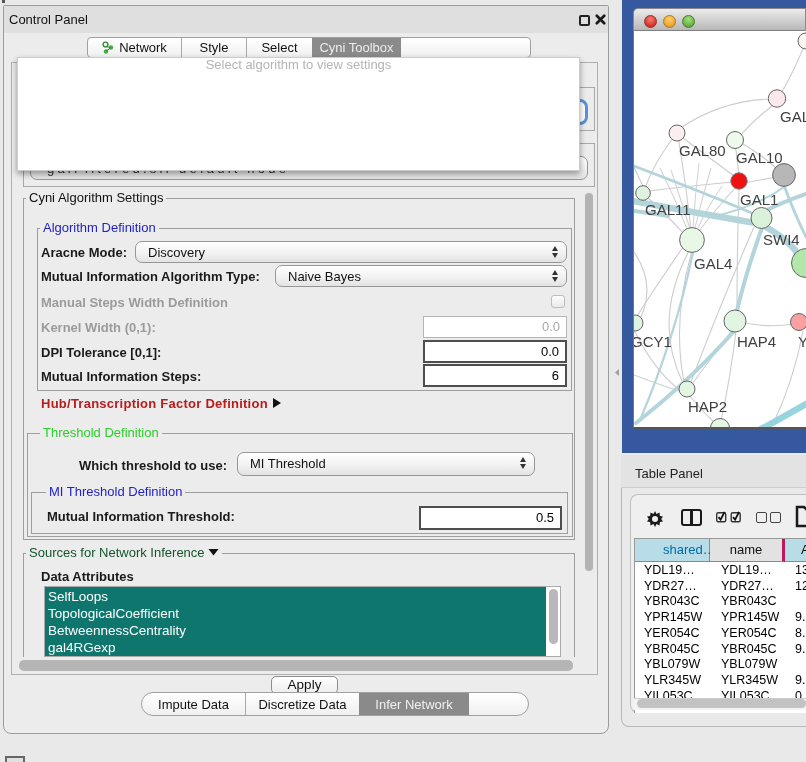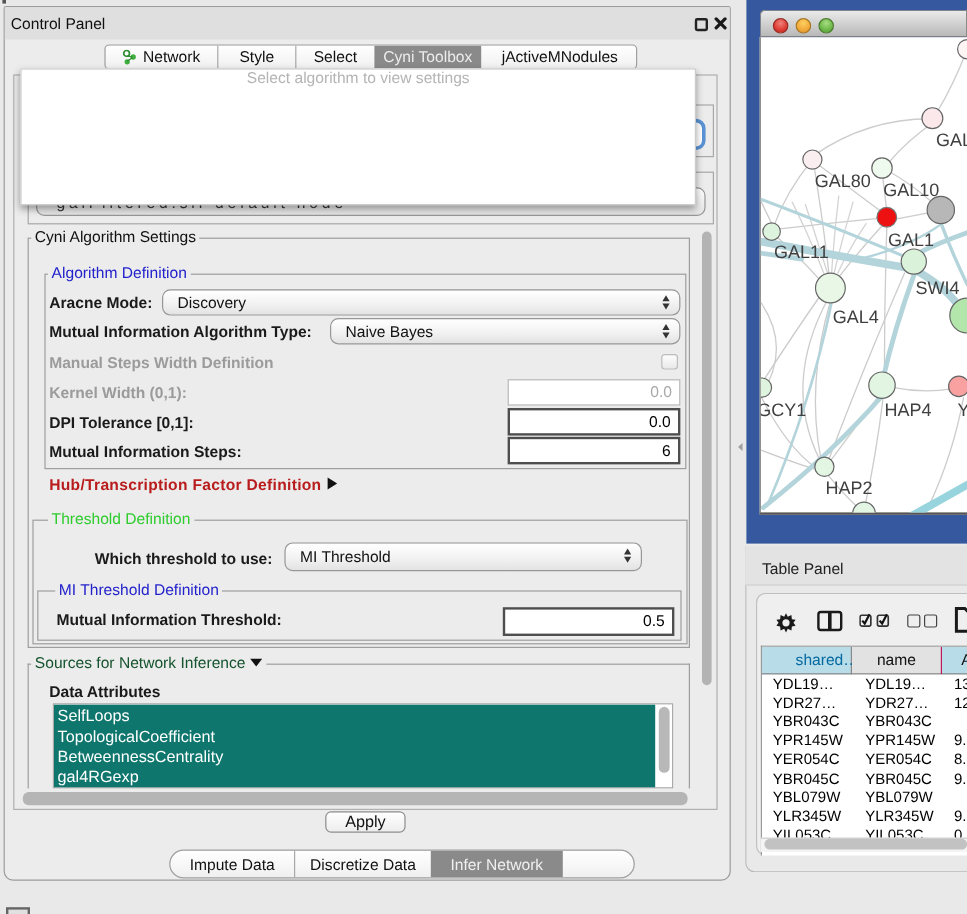--- a/index.html
+++ b/index.html
@@ -31,21 +31,20 @@
         <circle cx="3.5" cy="3.5" r="2.4" fill="#fff" stroke="#2e8b2e" stroke-width="1.4"></circle>
         <circle cx="9" cy="6.5" r="2.2" fill="#3faf3f"></circle>
         <circle cx="4" cy="10.5" r="2.2" fill="#3faf3f"></circle>
         <path d="M4.5 5.5 L8 6.5 M4 10 L8.5 7" stroke="#2e8b2e" stroke-width="1"></path>
       </svg>Network</div>
   <div class="segdiv" style="left:93px"></div>
   <div class="seg" style="left:94px;width:64px">Style</div>
   <div class="segdiv" style="left:158px"></div>
   <div class="seg" style="left:159px;width:65px">Select</div>
   <div class="seg" style="left:224px;width:89px;background:#8a8a8a;color:#ececec">Cyni Toolbox</div>
-  <div class="seg" style="left:313px;width:131px">jActiveMNodules</div>
 </div>
 
 <div class="abs" style="left:11px;top:62px;width:587px;height:613px;border:1px solid #b0b0b0;box-sizing:border-box;background:#ececec"></div>
 
 <div class="abs" style="left:23px;top:87px;width:572px;height:44px;border:1px solid #a8a8a8;box-sizing:border-box"></div>
 <div class="abs" style="left:176px;top:99px;width:412px;height:26px;border:3px solid #5a93d4;border-radius:8px;background:#fff;box-sizing:border-box"></div>
 <div class="abs" style="left:23px;top:143px;width:572px;height:44px;border:1px solid #a8a8a8;box-sizing:border-box"></div>
 <div class="abs" style="left:30px;top:156px;width:558px;height:24px;border:1px solid #979797;border-radius:7px;background:linear-gradient(#ffffff,#e3e3e3);box-sizing:border-box"></div>
 <div class="abs" style="left:47px;top:161px;font-size:13px;color:#333;letter-spacing:3.2px">galFiltered.sif default node</div>
 
@@ -122,21 +121,21 @@
 <div class="abs" style="left:44px;top:586px;width:517px;height:71px;border:1px solid #aaa;box-sizing:border-box;background:#fff;overflow:hidden">
   <div class="abs" style="left:0;top:0;width:501px;height:71px;background:#0f766e;color:#fff;font-size:13.5px;line-height:17px;padding-left:3px;padding-top:1px;box-sizing:border-box">SelfLoops<br>TopologicalCoefficient<br>BetweennessCentrality<br>gal4RGexp</div>
   <div class="abs" style="left:504px;top:2px;width:9px;height:55px;background:#b8b8b8;border-radius:5px"></div>
 </div>
 
 <div class="abs" style="left:585px;top:193px;width:7.5px;height:378px;background:#b3b3b3;border-radius:4px"></div>
 <div class="abs" style="left:19px;top:660px;width:554px;height:11px;background:#b5b5b5;border-radius:5px"></div>
 
 <div class="abs" style="left:271px;top:676px;width:67px;height:18px;border:1px solid #8e8e8e;border-radius:5px;background:linear-gradient(#ffffff,#ededed);box-sizing:border-box;text-align:center;font-size:13.5px;line-height:16px;color:#111">Apply</div>
 
-<div class="abs" style="left:141px;top:708px;width:388px;height:24px;border:1px solid #a0a0a0;border-radius:12px;background:linear-gradient(#ffffff,#f0f0f0);box-sizing:border-box;overflow:hidden;font-size:13.5px">
+<div class="abs" style="left:141px;top:692px;width:388px;height:24px;border:1px solid #a0a0a0;border-radius:12px;background:linear-gradient(#ffffff,#f0f0f0);box-sizing:border-box;overflow:hidden;font-size:13.5px">
   <div class="seg" style="left:0;width:103px">Impute Data</div>
   <div class="segdiv" style="left:103px"></div>
   <div class="seg" style="left:104px;width:113px">Discretize Data</div>
   <div class="seg" style="left:217px;width:110px;background:#8a8a8a;color:#f0f0f0">Infer Network</div>
 </div>
 
 <div class="abs" style="left:5px;top:756px;width:16px;height:10px;border:2px solid #666;background:#e0e0e0"></div>
 
 <div class="abs" style="left:615px;top:369px;width:4px;height:7px;background:#a0a0a0;clip-path:polygon(100% 0,0 50%,100% 100%)"></div>
 
@@ -254,21 +253,21 @@
     </g>
   </svg>
 <div class="abs" style="left:756px;top:512px;width:9px;height:9px;border:1.5px solid #444;border-radius:2px"></div>
 <div class="abs" style="left:770px;top:512px;width:9px;height:9px;border:1.5px solid #444;border-radius:2px"></div>
 <svg class="abs" style="left:795px;top:505px" width="14" height="23" viewBox="0 0 14 23">
     <path d="M2 2 L9 2 L14 7 L14 21 L2 21 Z" fill="none" stroke="#1a1a1a" stroke-width="2.5"></path>
   </svg>
 
 <div class="abs" style="left:634px;top:538px;width:172px;height:175px;background:#fff;border-left:1px solid #999;border-top:1px solid #999;box-sizing:border-box;overflow:hidden">
   <div class="abs" style="left:0;top:0;width:75px;height:23px;background:#b9dce9;border-right:1px solid #8a8a8a;border-bottom:1px solid #8a8a8a;box-sizing:border-box;text-align:center;font-size:13px;line-height:22px;color:#0369a1;padding-left:28px">shared…</div>
-  <div class="abs" style="left:75px;top:0;width:75px;height:23px;background:#e2e2e2;border-right:1px solid #be185d;border-bottom:1px solid #8a8a8a;box-sizing:border-box;text-align:center;font-size:13px;line-height:22px;color:#111">name</div>
+  <div class="abs" style="left:75px;top:0;width:75px;height:23px;background:#e2e2e2;border-right:3px solid #be185d;border-bottom:1px solid #8a8a8a;box-sizing:border-box;text-align:center;font-size:13px;line-height:22px;color:#111">name</div>
   <div class="abs" style="left:150px;top:0;width:22px;height:23px;background:#b9dce9;border-bottom:1px solid #8a8a8a;box-sizing:border-box;font-size:13px;line-height:22px;color:#111;padding-left:16px">A</div>
   <div class="abs" style="left:0;top:24px;font-size:12.5px;color:#000;line-height:15.7px">
     <div style="position:absolute;left:9px;width:120px">YDL19…<br>YDR27…<br>YBR043C<br>YPR145W<br>YER054C<br>YBR045C<br>YBL079W<br>YLR345W<br>YIL053C</div>
     <div style="position:absolute;left:86px;width:120px">YDL19…<br>YDR27…<br>YBR043C<br>YPR145W<br>YER054C<br>YBR045C<br>YBL079W<br>YLR345W<br>YIL053C</div>
     <div style="position:absolute;left:160px;width:20px">13<br>12<br><br>9.<br>8.<br>9.<br><br>9.<br>0.</div>
   </div>
 </div>
 
 <div class="abs" style="left:634px;top:698px;width:172px;height:11px;background:#f4f4f4;border-top:1px solid #ccc"></div>
 <div class="abs" style="left:637px;top:699px;width:169px;height:9px;background:#c2c2c2;border-radius:5px"></div>

